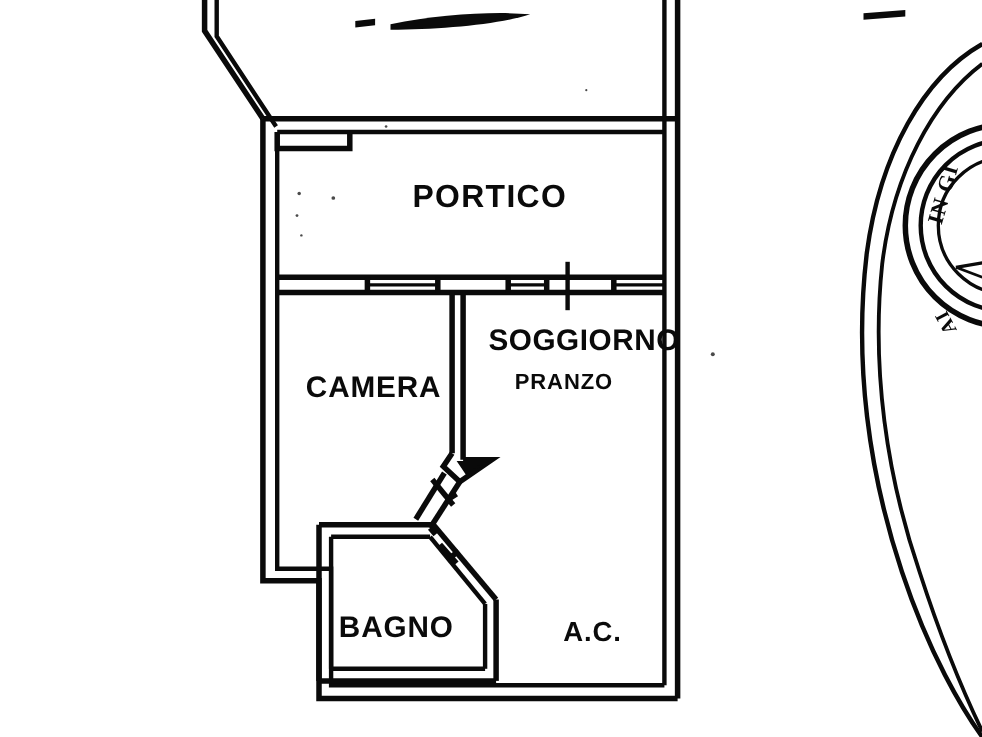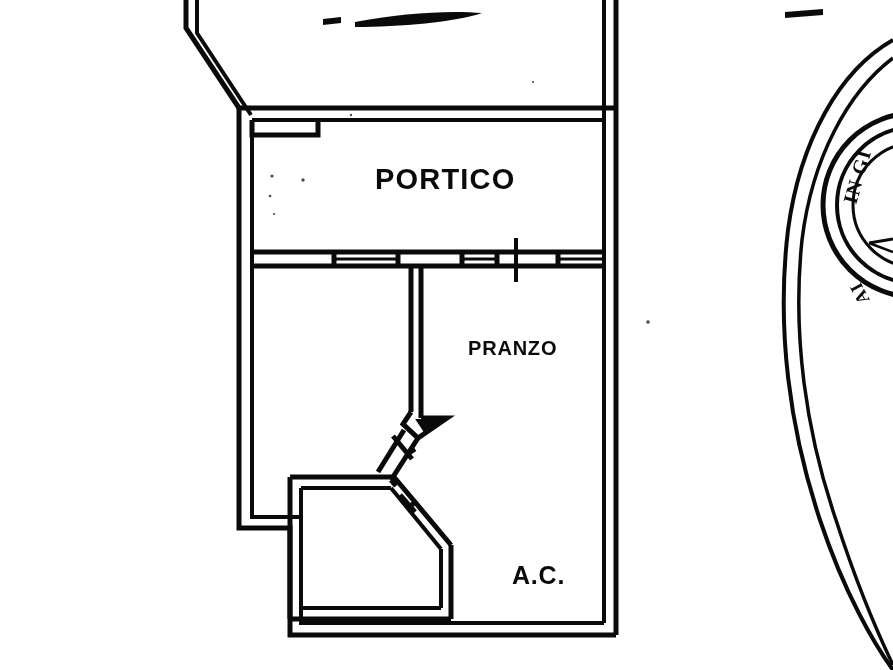--- a/index.html
+++ b/index.html
@@ -174,20 +174,23 @@
       <circle cx="274" cy="214" r="1.1"></circle>
       <circle cx="303" cy="180" r="1.7"></circle>
       <circle cx="351" cy="115" r="1.2"></circle>
       <circle cx="648" cy="322" r="1.8"></circle>
       <circle cx="533" cy="82" r="1.0"></circle>
     </g>
   </svg>
 
   <div class="room-label lbl-portico">PORTICO</div>
 
+  <div class="room-label lbl-camera">CAMERA</div>
 
+  <div class="room-label lbl-soggiorno">SOGGIORNO</div>
 
   <div class="room-label lbl-pranzo">PRANZO</div>
 
+  <div class="room-label lbl-bagno">BAGNO</div>
 
   <div class="room-label lbl-ac">A.C.</div>
 
 </div>
 
 </body></html>

